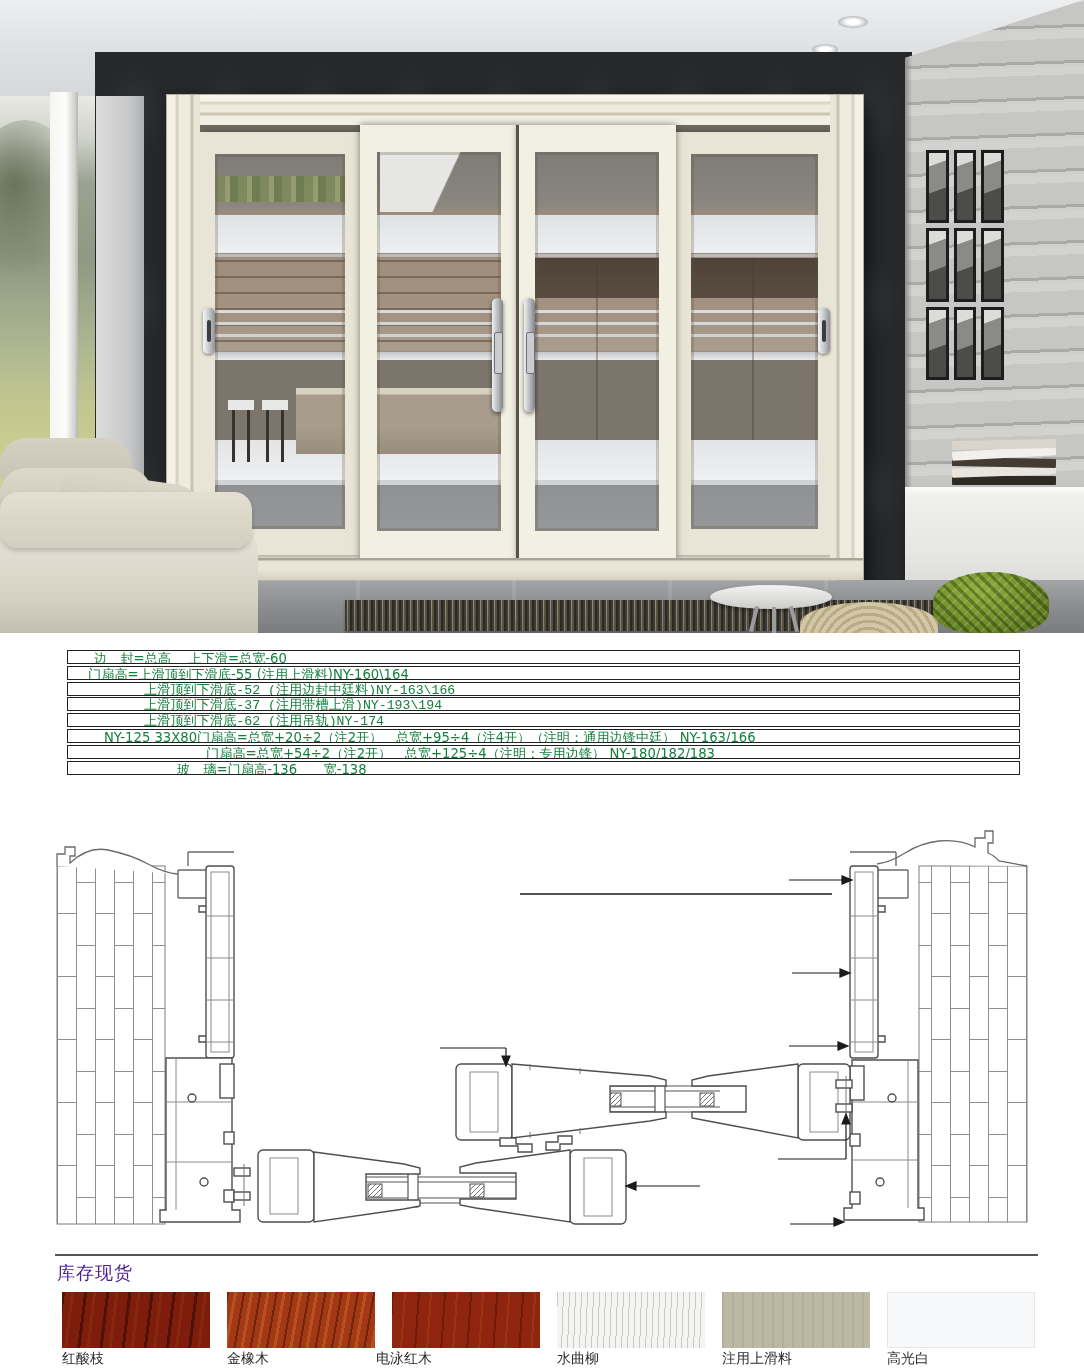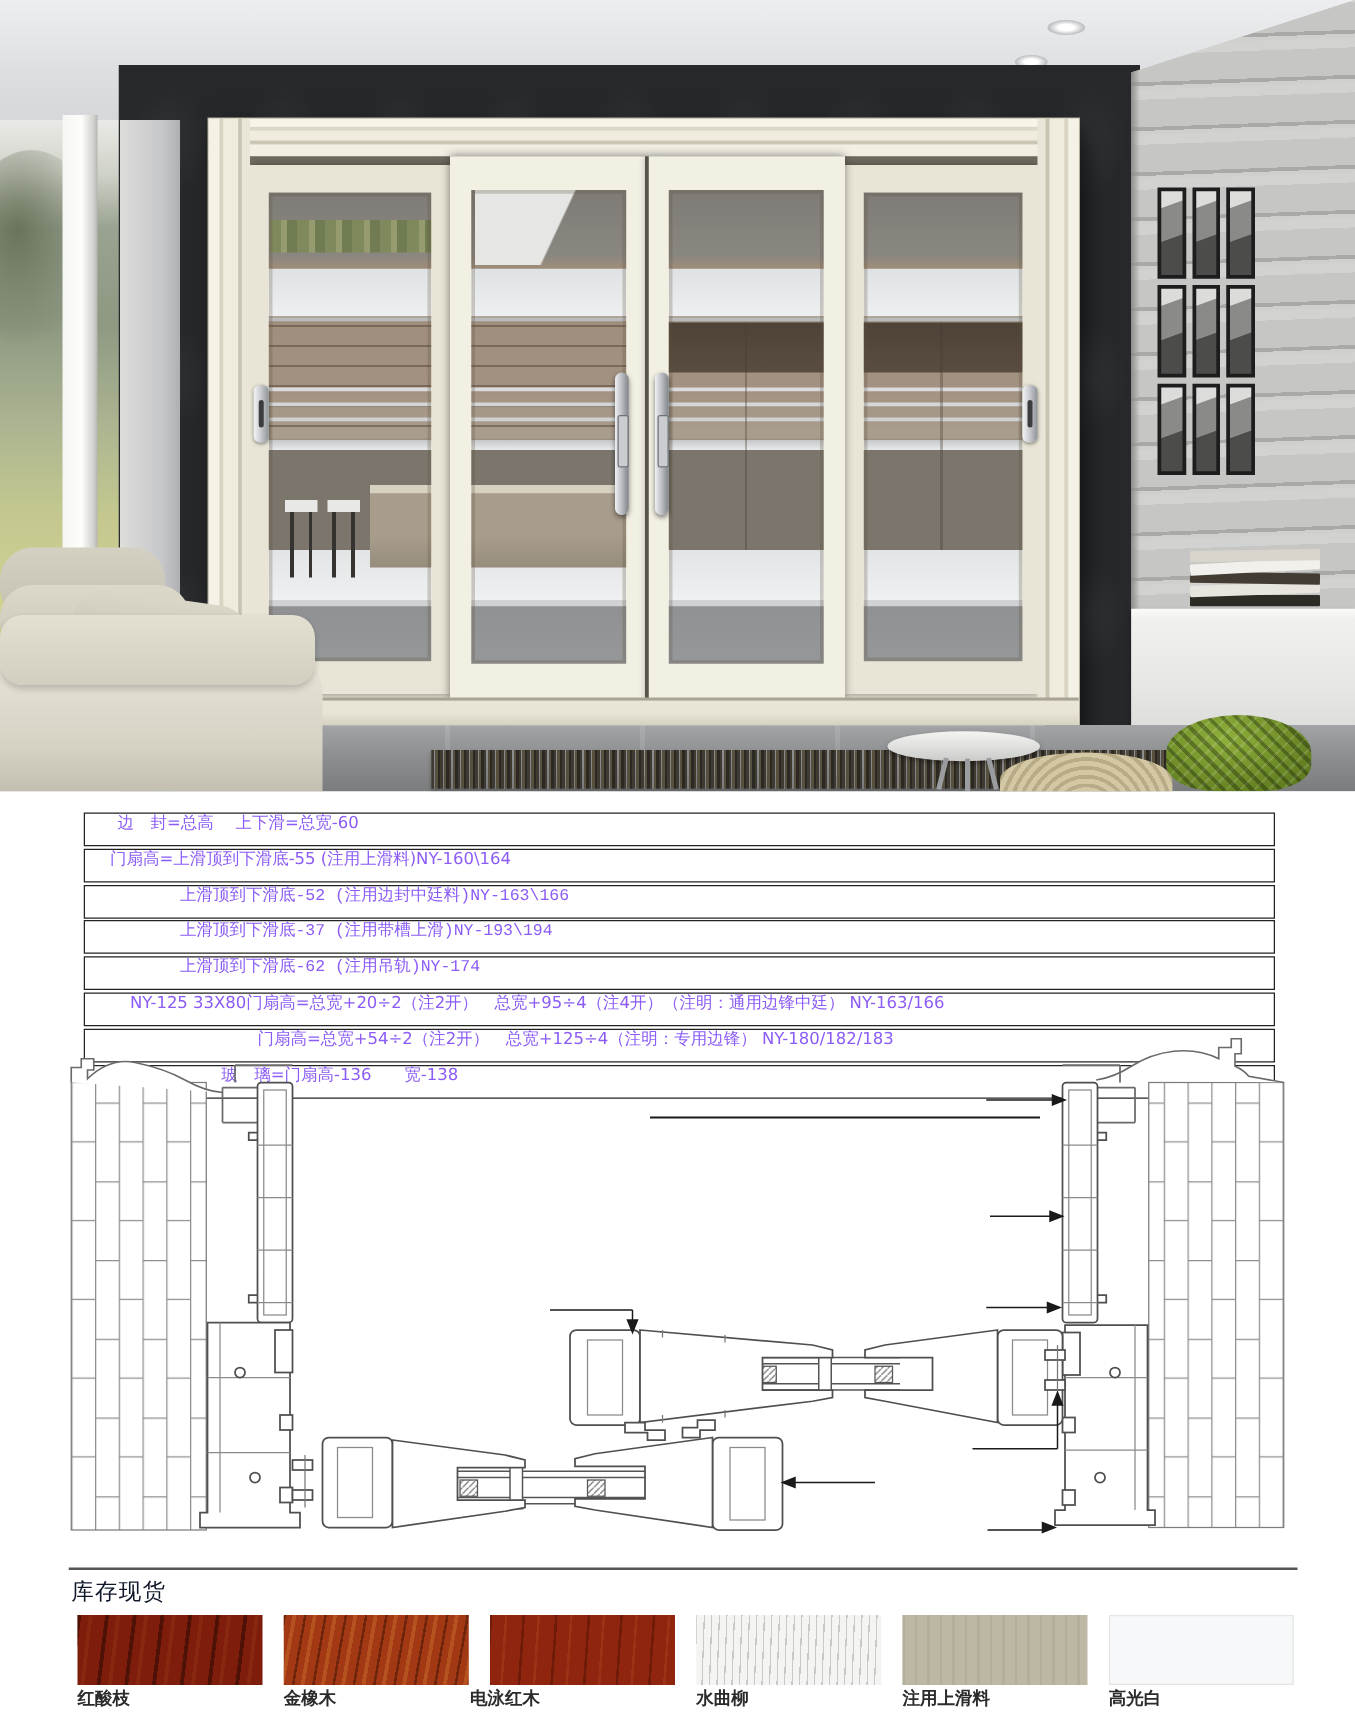--- a/index.html
+++ b/index.html
@@ -118,34 +118,34 @@
       background:linear-gradient(to bottom,#e3dfd1,#d2cec0);box-shadow:0 3px 5px rgba(0,0,0,.18);}
   #sofa-back1{left:0;top:438px;width:132px;height:58px;border-radius:26px;
       background:linear-gradient(to bottom,#d4d0c2,#c3bfb1);}
   #sofa-back2{left:0;top:468px;width:152px;height:56px;border-radius:26px;
       background:linear-gradient(to bottom,#dcd8ca,#c9c5b7);}
   #sofa-bolster{left:58px;top:478px;width:142px;height:52px;border-radius:28px;transform:rotate(8deg);
       background:linear-gradient(to bottom,#dad6c8,#c5c1b3);}
 
   
   #spec{left:67px;top:650px;width:953px;}
-  .srow{box-sizing:border-box;border:1.6px solid #222;height:27px;margin-bottom:1.8px;
-      font-size:13.2px;color:#8b5cf6;line-height:16.5px;white-space:nowrap;overflow:hidden;}
+  .srow{box-sizing:border-box;border:1.6px solid #222;height:14px;margin-bottom:1.8px;
+      font-size:13.2px;color:#15803d;line-height:16.5px;white-space:nowrap;overflow:hidden;}
   .ind-a{padding-left:26px;} .ind-b{padding-left:20px;} .ind-c{padding-left:76px;font-family:Liberation Mono, monospace;}
   .ind-d{padding-left:36px;} .ind-e{padding-left:138px;} .ind-f{padding-left:109px;}
 
   
   #cad-wrap{left:0;top:830px;width:1084px;height:432px;}
   #cad{position:absolute;left:0;top:0;}
 
   
   #divider{left:55px;top:1254px;width:983px;height:0;border-top:2.5px solid #555;}
-  #stock-heading{left:57px;top:1261px;font-size:18px;color:#0f172a;letter-spacing:1px;}
+  #stock-heading{left:57px;top:1261px;font-size:18px;color:#4c1d95;letter-spacing:1px;}
   .swatch{position:absolute;top:1292px;width:148px;height:56px;}
-  .swatch-label{position:absolute;top:1350px;font-size:14px;color:#2b2b2b;font-weight:bold;}
+  .swatch-label{position:absolute;top:1350px;font-size:14px;color:#2b2b2b;}
   .grain-dark:before,.grain-gold:before,.grain-red:before{content:"";position:absolute;inset:0;}
   .grain-dark:before{background:repeating-linear-gradient(97deg,rgba(40,8,2,.55) 0 3px,rgba(0,0,0,0) 3px 9px,rgba(150,60,25,.35) 9px 12px,rgba(0,0,0,0) 12px 22px);}
   .grain-gold:before{background:repeating-linear-gradient(100deg,rgba(60,16,4,.5) 0 2px,rgba(0,0,0,0) 2px 7px,rgba(216,130,52,.35) 7px 10px,rgba(0,0,0,0) 10px 16px);}
   .grain-red:before{background:repeating-linear-gradient(94deg,rgba(70,14,4,.45) 0 2px,rgba(0,0,0,0) 2px 12px,rgba(190,90,45,.25) 12px 14px,rgba(0,0,0,0) 14px 26px);}
   .grain-ash:before{content:"";position:absolute;inset:0;
       background:repeating-linear-gradient(92deg,rgba(190,190,188,.8) 0 1px,rgba(0,0,0,0) 1px 6px);}
   .grain-champ:before{content:"";position:absolute;inset:0;
       background:repeating-linear-gradient(90deg,rgba(170,166,148,.5) 0 2px,rgba(0,0,0,0) 2px 10px);}
 </style>
 </head>

